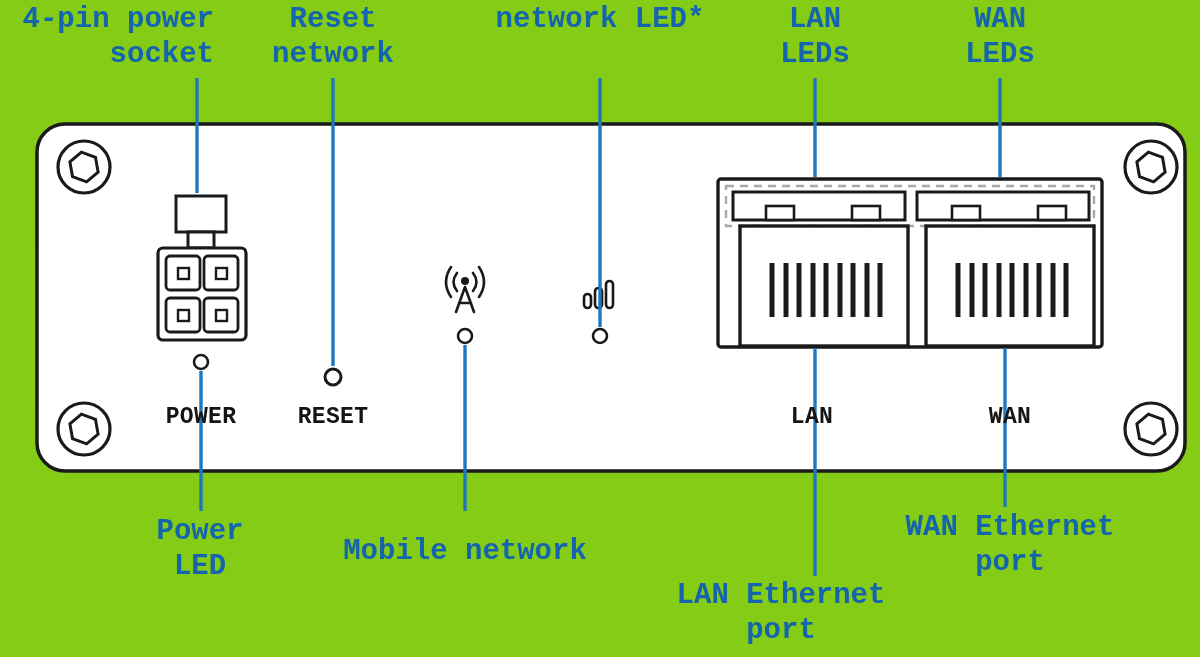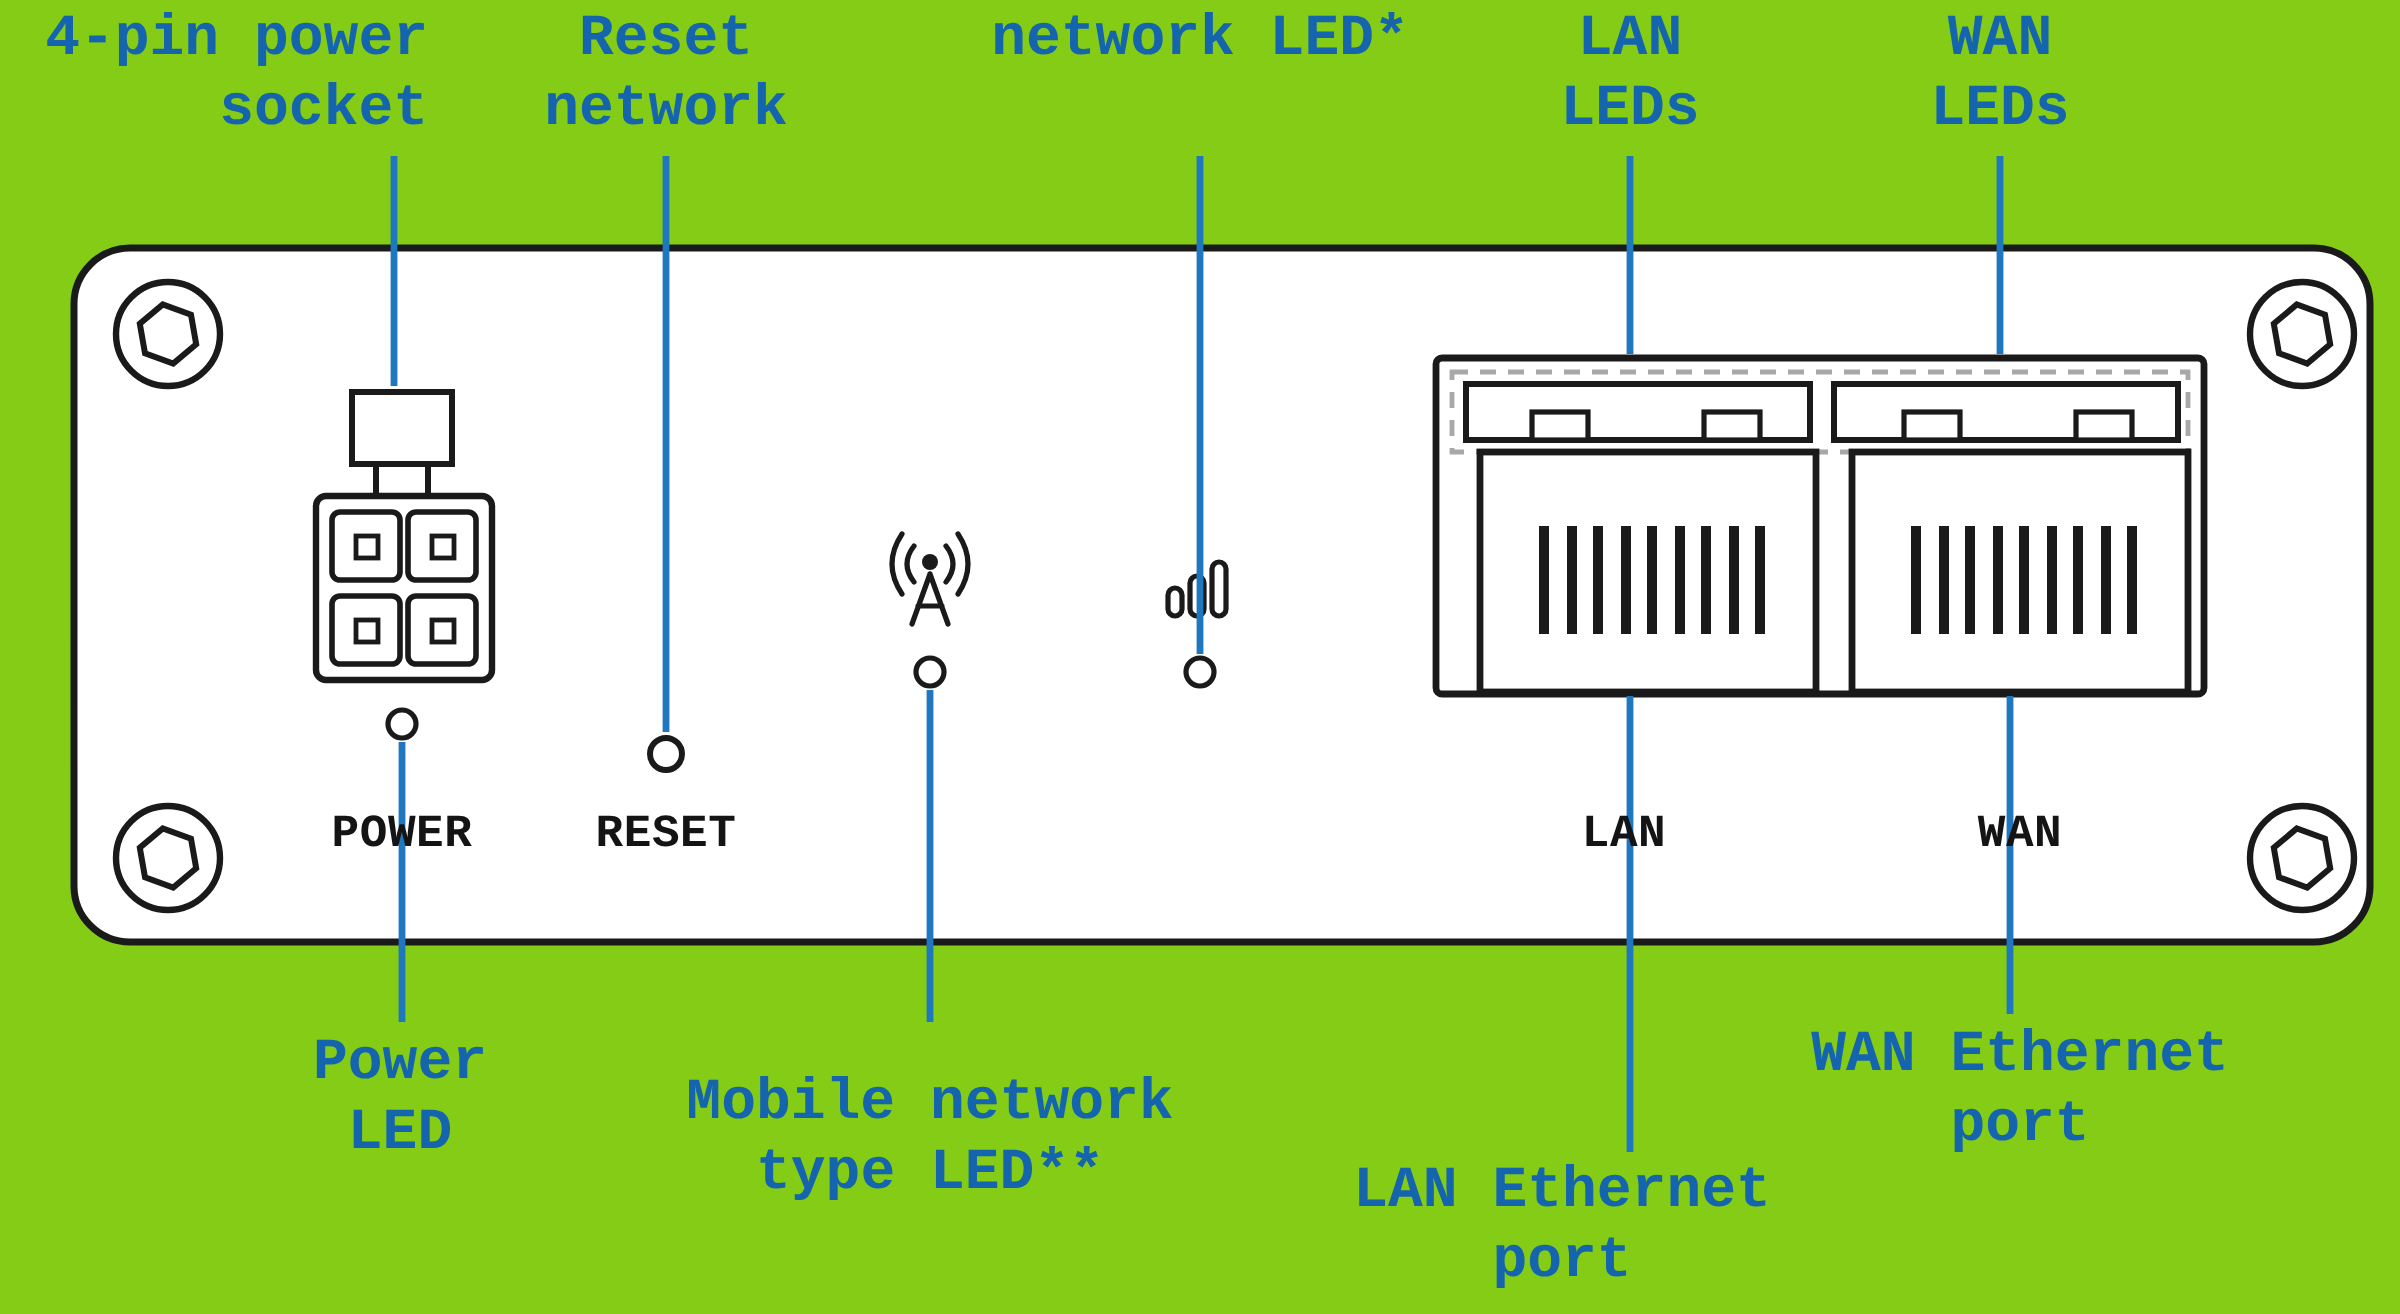--- a/index.html
+++ b/index.html
@@ -157,21 +157,20 @@
     <div>LEDs</div>
   </div>
 
   <div class="lbl" style="left:120px;top:514px;width:160px;">
     <div>Power</div>
     <div>LED</div>
   </div>
 
   <div class="lbl" style="left:315px;top:514px;width:300px;margin-top:20px;">
     <div>Mobile network</div>
-    <div>type LED**</div>
   </div>
 
   <div class="lbl" style="left:659px;top:578px;width:244px;">
     <div>LAN Ethernet</div>
     <div>port</div>
   </div>
 
   <div class="lbl" style="left:878px;top:510px;width:264px;text-align:center;">
     <div>WAN Ethernet</div>
     <div>port</div>

